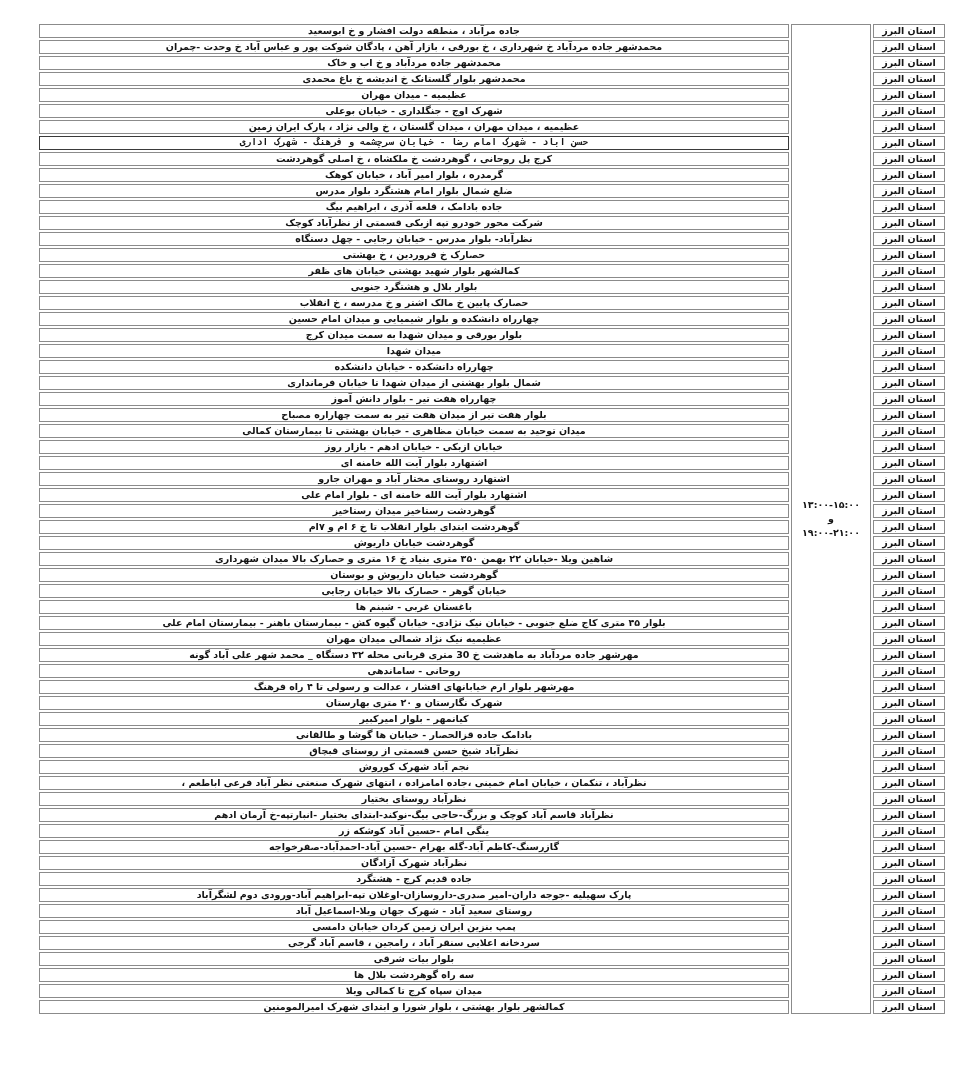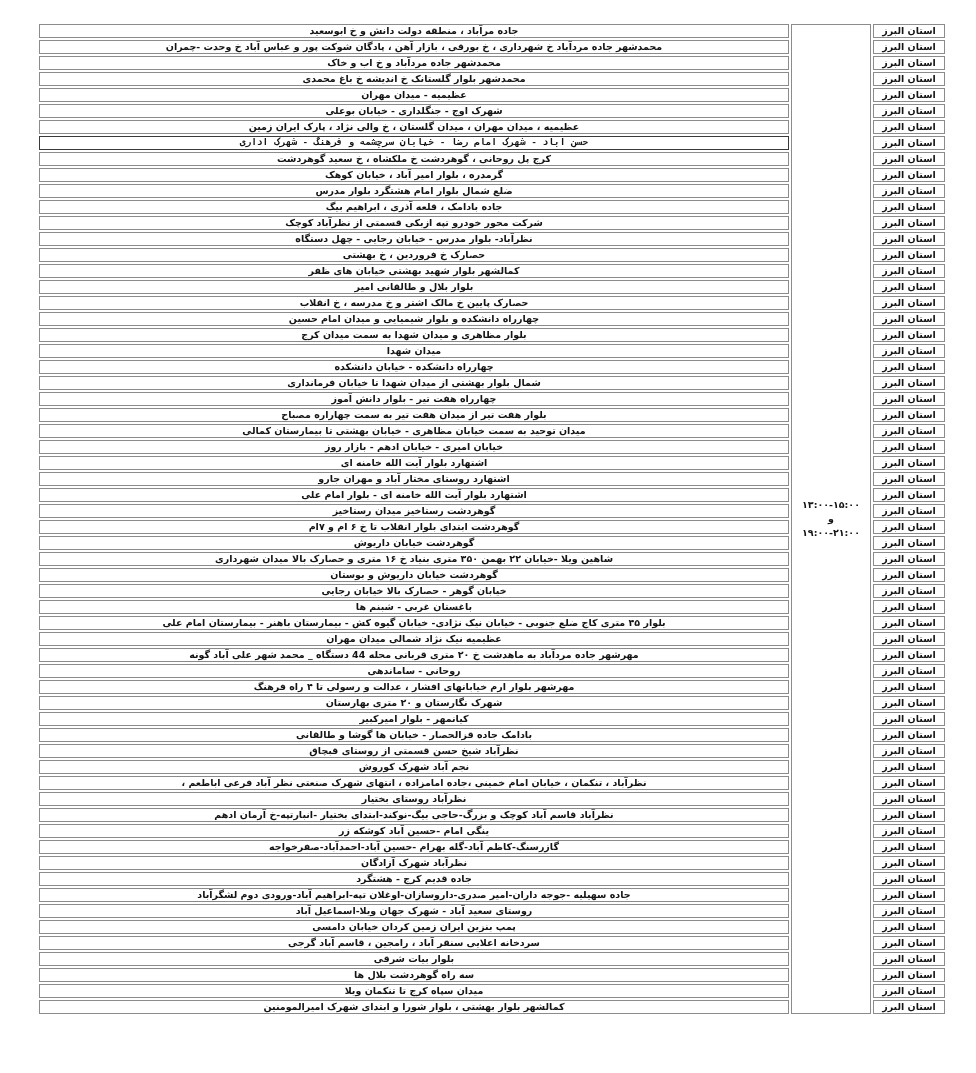--- a/index.html
+++ b/index.html
@@ -35,21 +35,21 @@
     <tbody id="schedule-body">
         <tr>
           <td class="province">استان البرز</td>
           <td class="time" rowspan="62">
             <div class="time-inner">
               <div>۱۳:۰۰-۱۵:۰۰</div>
               <div>و</div>
               <div>۱۹:۰۰-۲۱:۰۰</div>
             </div>
           </td>
-          <td class="address">جاده مرآباد ، منطقه دولت دانش و خ ابوسعید</td>
+          <td class="address">جاده مرآباد ، منطقه دولت افشار و خ ابوسعید</td>
         </tr>
         <tr>
           <td class="province">استان البرز</td>
           <td class="address">محمدشهر جاده مردآباد خ شهرداری ، خ بورقی ، بازار آهن ، پادگان شوکت پور و عباس آباد خ وحدت -چمران</td>
         </tr>
         <tr>
           <td class="province">استان البرز</td>
           <td class="address">محمدشهر جاده مردآباد و خ اب و خاک</td>
         </tr>
         <tr>
@@ -67,21 +67,21 @@
         <tr>
           <td class="province">استان البرز</td>
           <td class="address">عظیمیه ، میدان مهران ، میدان گلستان ، خ والی نژاد ، پارک ایران زمین</td>
         </tr>
         <tr>
           <td class="province">استان البرز</td>
           <td class="address hl">حسن آباد - شهرک امام رضا - خیابان سرچشمه و فرهنگ - شهرک اداری</td>
         </tr>
         <tr>
           <td class="province">استان البرز</td>
-          <td class="address">کرج پل روحانی ، گوهردشت خ ملکشاه ، خ سعید گوهردشت</td>
+          <td class="address">کرج پل روحانی ، گوهردشت خ ملکشاه ، خ اصلی گوهردشت</td>
         </tr>
         <tr>
           <td class="province">استان البرز</td>
           <td class="address">گرمدره ، بلوار امیر آباد ، خیابان کوهک</td>
         </tr>
         <tr>
           <td class="province">استان البرز</td>
           <td class="address">ضلع شمال بلوار امام هشتگرد بلوار مدرس</td>
         </tr>
         <tr>
@@ -99,33 +99,33 @@
         <tr>
           <td class="province">استان البرز</td>
           <td class="address">حصارک خ فروردین ، خ بهشتی</td>
         </tr>
         <tr>
           <td class="province">استان البرز</td>
           <td class="address">کمالشهر بلوار شهید بهشتی خیابان های ظفر</td>
         </tr>
         <tr>
           <td class="province">استان البرز</td>
-          <td class="address">بلوار بلال و طالقانی امیر</td>
+          <td class="address">بلوار بلال و هشتگرد جنوبی</td>
         </tr>
         <tr>
           <td class="province">استان البرز</td>
           <td class="address">حصارک پایین خ مالک اشتر و خ مدرسه ، خ انقلاب</td>
         </tr>
         <tr>
           <td class="province">استان البرز</td>
           <td class="address">چهارراه دانشکده و بلوار شیمیایی و میدان امام حسین</td>
         </tr>
         <tr>
           <td class="province">استان البرز</td>
-          <td class="address">بلوار مظاهری و میدان شهدا به سمت میدان کرج</td>
+          <td class="address">بلوار بورقی و میدان شهدا به سمت میدان کرج</td>
         </tr>
         <tr>
           <td class="province">استان البرز</td>
           <td class="address">میدان شهدا</td>
         </tr>
         <tr>
           <td class="province">استان البرز</td>
           <td class="address">چهارراه دانشکده - خیابان دانشکده</td>
         </tr>
         <tr>
@@ -139,21 +139,21 @@
         <tr>
           <td class="province">استان البرز</td>
           <td class="address">بلوار هفت تیر از میدان هفت تیر به سمت چهاراره مصباح</td>
         </tr>
         <tr>
           <td class="province">استان البرز</td>
           <td class="address">میدان توحید به سمت خیابان مظاهری - خیابان بهشتی تا بیمارستان کمالی</td>
         </tr>
         <tr>
           <td class="province">استان البرز</td>
-          <td class="address">خیابان امیری - خیابان ادهم - بازار روز</td>
+          <td class="address">خیابان ازبکی - خیابان ادهم - بازار روز</td>
         </tr>
         <tr>
           <td class="province">استان البرز</td>
           <td class="address">اشتهارد بلوار آیت الله خامنه ای</td>
         </tr>
         <tr>
           <td class="province">استان البرز</td>
           <td class="address">اشتهارد روستای مختار آباد و مهران جارو</td>
         </tr>
         <tr>
@@ -191,21 +191,21 @@
         <tr>
           <td class="province">استان البرز</td>
           <td class="address">بلوار ۴۵ متری کاج ضلع جنوبی - خیابان نیک نژادی- خیابان گیوه کش - بیمارستان باهنر - بیمارستان امام علی</td>
         </tr>
         <tr>
           <td class="province">استان البرز</td>
           <td class="address">عظیمیه  نیک نژاد شمالی میدان مهران</td>
         </tr>
         <tr>
           <td class="province">استان البرز</td>
-          <td class="address">مهرشهر جاده مردآباد به ماهدشت خ ۲۰ متری قربانی محله 44 دستگاه _ محمد شهر علی آباد گونه</td>
+          <td class="address">مهرشهر جاده مردآباد به ماهدشت خ 30 متری قربانی محله ۳۲ دستگاه _ محمد شهر علی آباد گونه</td>
         </tr>
         <tr>
           <td class="province">استان البرز</td>
           <td class="address">روحانی - ساماندهی</td>
         </tr>
         <tr>
           <td class="province">استان البرز</td>
           <td class="address">مهرشهر بلوار ارم خیابانهای افشار ، عدالت و رسولی تا ۴ راه فرهنگ</td>
         </tr>
         <tr>
@@ -251,21 +251,21 @@
         <tr>
           <td class="province">استان البرز</td>
           <td class="address">نظرآباد شهرک آزادگان</td>
         </tr>
         <tr>
           <td class="province">استان البرز</td>
           <td class="address">جاده قدیم کرج - هشتگرد</td>
         </tr>
         <tr>
           <td class="province">استان البرز</td>
-          <td class="address">جاده سهیلیه -جوجه داران-امیر صدری-داروسازان-اوغلان تپه-ابراهیم آباد-ورودی دوم لشگرآباد</td>
+          <td class="address">پارک سهیلیه -جوجه داران-امیر صدری-داروسازان-اوغلان تپه-ابراهیم آباد-ورودی دوم لشگرآباد</td>
         </tr>
         <tr>
           <td class="province">استان البرز</td>
           <td class="address">روستای سعید آباد  - شهرک جهان ویلا-اسماعیل آباد</td>
         </tr>
         <tr>
           <td class="province">استان البرز</td>
           <td class="address">پمپ بنزین ایران زمین کردان خیابان دامسی</td>
         </tr>
         <tr>
@@ -275,21 +275,21 @@
         <tr>
           <td class="province">استان البرز</td>
           <td class="address">بلوار بیات شرقی</td>
         </tr>
         <tr>
           <td class="province">استان البرز</td>
           <td class="address">سه راه گوهردشت بلال ها</td>
         </tr>
         <tr>
           <td class="province">استان البرز</td>
-          <td class="address">میدان سپاه کرج تا تنکمان ویلا</td>
+          <td class="address">میدان سپاه کرج تا کمالی ویلا</td>
         </tr>
         <tr>
           <td class="province">استان البرز</td>
           <td class="address">کمالشهر بلوار بهشتی ، بلوار شورا و ابتدای شهرک امیرالمومنین</td>
         </tr>
       </tbody>
   </table>
 </div>
 
 </body></html>

